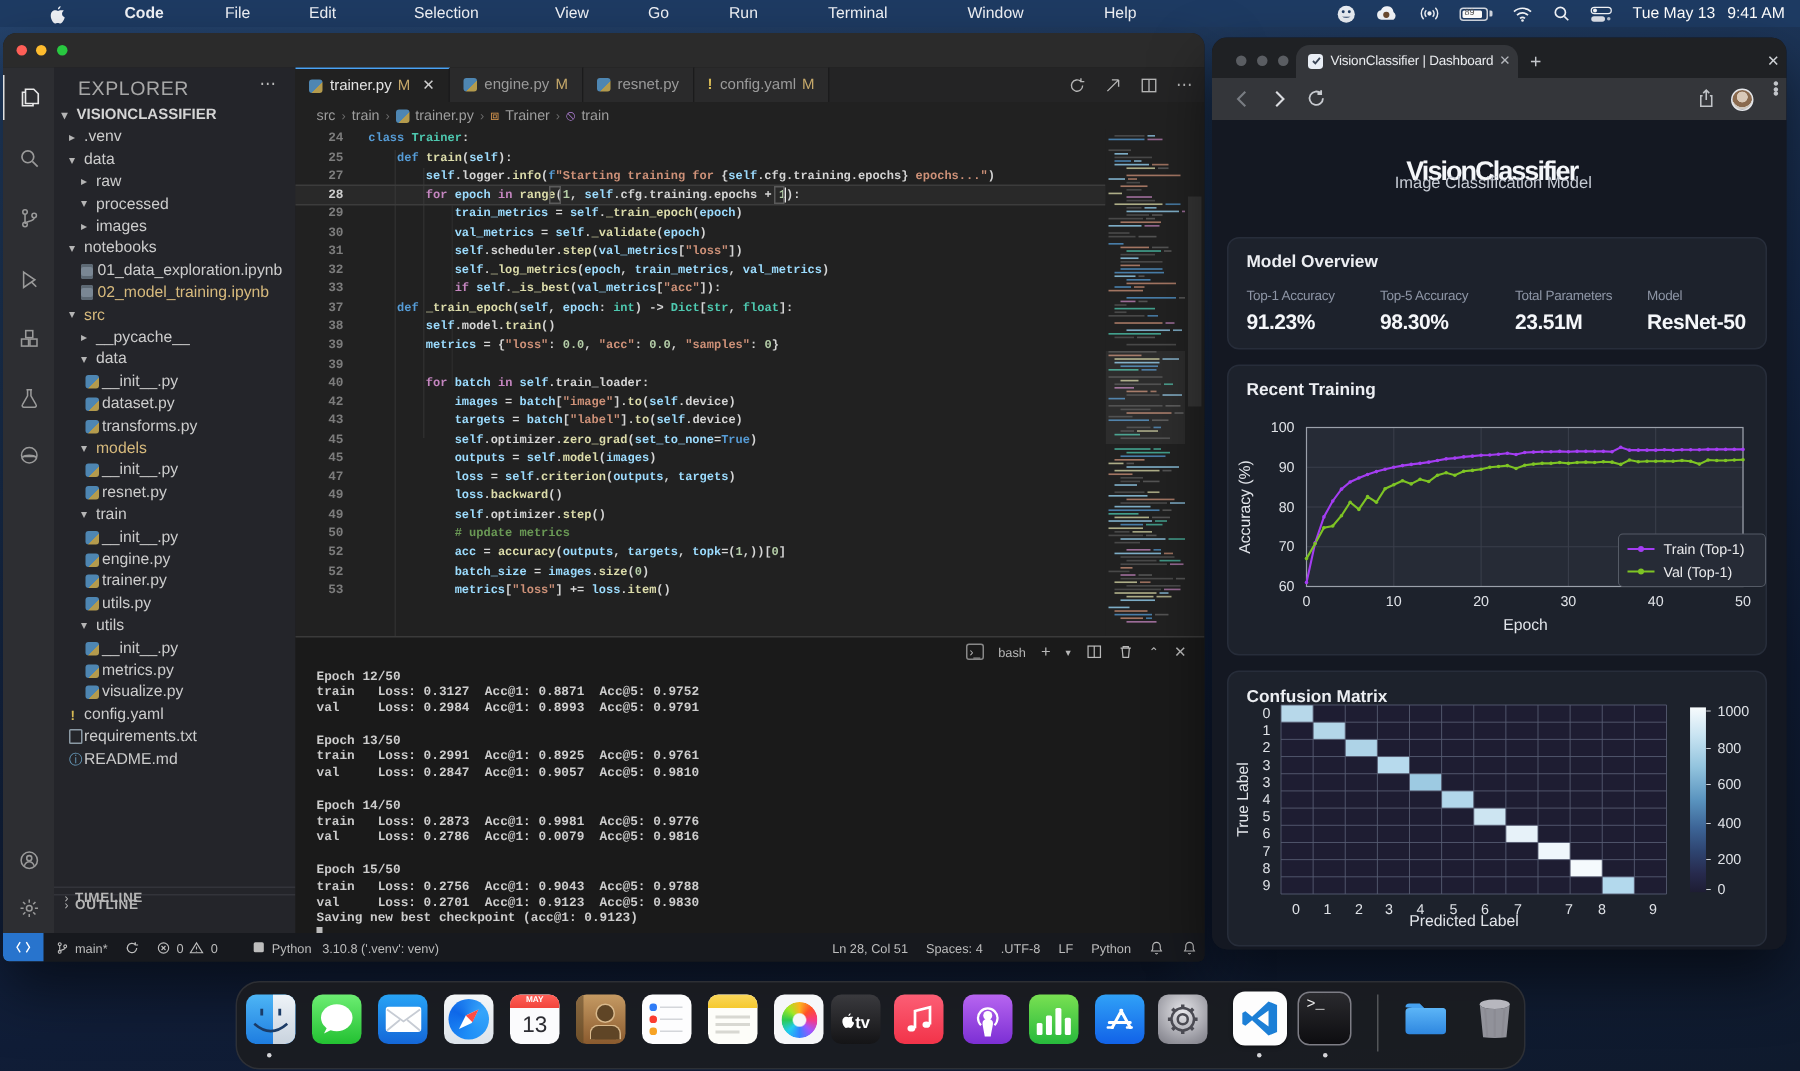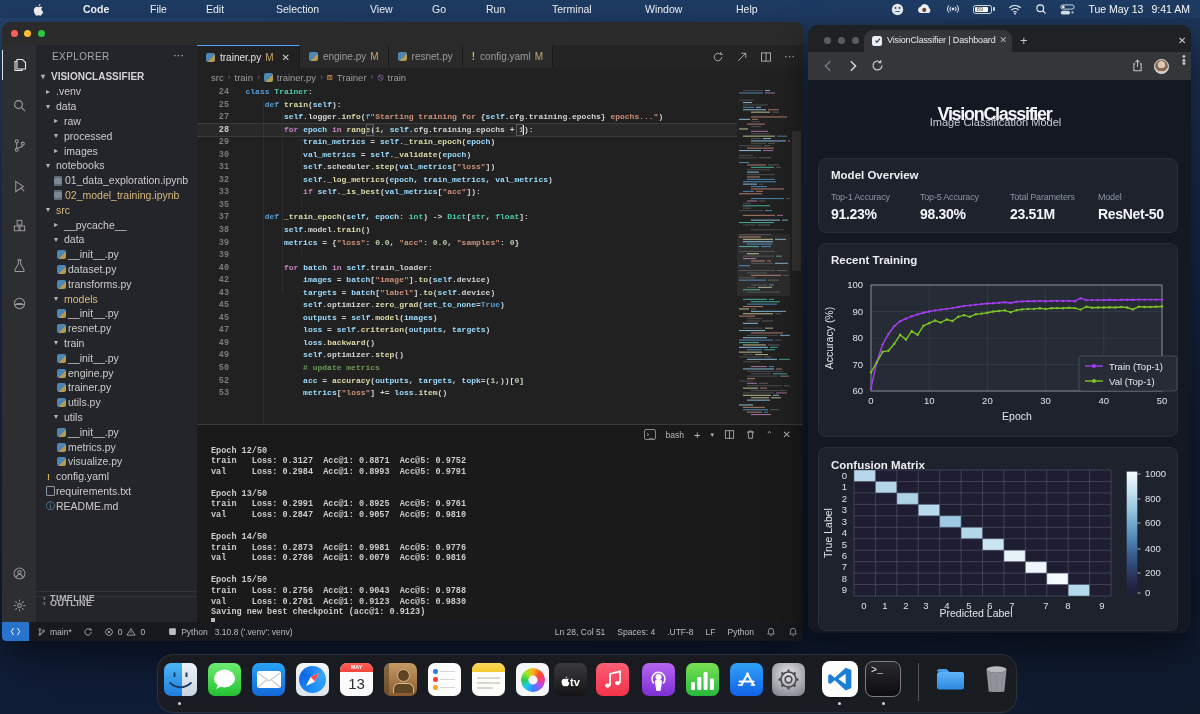--- a/index.html
+++ b/index.html
@@ -18,21 +18,21 @@
 #vsc { position:absolute; left:2px; top:22px; width:801px; height:619px; background:#1e1e1e;
   border-radius:9px 9px 4px 4px; box-shadow:0 18px 40px rgba(0,0,0,.55); overflow:hidden; }
 #vsc-title { position:absolute; left:0; top:0; width:100%; height:23px; background:#2b2b2b; }
 .tl { position:absolute; top:8px; width:7px; height:7px; border-radius:50%; }
 #vsc-main { position:absolute; left:0; top:23px; width:100%; bottom:19px; }
 #actbar { position:absolute; left:0; top:0; width:34px; height:100%; background:#2d2e32; }
 #sidebar { position:absolute; left:34px; top:0; width:161px; height:100%; background:#24252a; font-size:10.5px; color:#cccccc; }
 #editor { position:absolute; left:195px; top:0; right:0; height:100%; background:#212121; }
 #statusbar { position:absolute; left:0; bottom:0; width:100%; height:19px; background:#17191e; color:#bdbdbd; font-size:8.5px; display:flex; align-items:center; }
 
-#sidebar .hdr { position:absolute; left:16px; top:6px; font-size:10px; letter-spacing:.4px; color:#a8a8a8; }
+#sidebar .hdr { position:absolute; left:16px; top:6px; font-size:13px; letter-spacing:.4px; color:#a8a8a8; }
 #sidebar .dots { position:absolute; right:12px; top:4px; color:#bbb; font-size:11px; letter-spacing:1px; }
 #tree { position:absolute; left:0; top:24.6px; width:100%; }
 .trow { position:relative; height:14.8px; line-height:14.8px; white-space:nowrap; }
 .trow .ar { position:absolute; color:#b5b5b5; font-size:8px; top:0.5px; }
 .trow .lbl { position:absolute; top:0; }
 .root { font-weight:bold; font-size:10px; color:#d4d4d4; }
 .ficon { position:absolute; width:9px; height:10px; top:2.5px; }
 .yel { color:#d7ba7d; }
 .pyicon { position:absolute; width:9px; height:9px; top:3px; border-radius:2px;
   background:linear-gradient(135deg,#4e86b2 0%,#4e86b2 60%,#b49b4d 60%); }
@@ -378,35 +378,35 @@
         <div id="code">
 <div class="cl"><span class="ln">24</span><span class="k">class</span> <span class="t">Trainer</span>:</div>
 <div class="cl"><span class="ln">25</span>&nbsp;&nbsp;&nbsp;&nbsp;<span class="k">def</span> <span class="f">train</span>(<span class="v">self</span>):</div>
 <div class="cl"><span class="ln">27</span>&nbsp;&nbsp;&nbsp;&nbsp;&nbsp;&nbsp;&nbsp;&nbsp;<span class="v">self</span>.logger.<span class="f">info</span>(<span class="k">f</span><span class="s">"Starting training for </span>{<span class="v">self</span>.cfg.training.epochs}<span class="s"> epochs..."</span>)</div>
 <div class="cl cur"><span class="abs" style="left:325.5px;top:1.5px;width:1.2px;height:10px;background:#e8e8e8;"></span><span class="abs" style="left:170px;top:1.5px;width:5.5px;height:10px;outline:1px solid #5a5a5a;"></span><span class="abs" style="left:319.5px;top:1.5px;width:5.5px;height:10px;outline:1px solid #5a5a5a;"></span><span class="ln">28</span>&nbsp;&nbsp;&nbsp;&nbsp;&nbsp;&nbsp;&nbsp;&nbsp;<span class="c">for</span> <span class="v">epoch</span> <span class="c">in</span> <span class="f">range</span>(<span class="n">1</span>, <span class="v">self</span>.cfg.training.epochs + <span class="n">1</span>):</div>
 <div class="cl"><span class="ln">29</span>&nbsp;&nbsp;&nbsp;&nbsp;&nbsp;&nbsp;&nbsp;&nbsp;&nbsp;&nbsp;&nbsp;&nbsp;<span class="v">train_metrics</span> = <span class="v">self</span>.<span class="f">_train_epoch</span>(<span class="v">epoch</span>)</div>
 <div class="cl"><span class="ln">30</span>&nbsp;&nbsp;&nbsp;&nbsp;&nbsp;&nbsp;&nbsp;&nbsp;&nbsp;&nbsp;&nbsp;&nbsp;<span class="v">val_metrics</span> = <span class="v">self</span>.<span class="f">_validate</span>(<span class="v">epoch</span>)</div>
 <div class="cl"><span class="ln">31</span>&nbsp;&nbsp;&nbsp;&nbsp;&nbsp;&nbsp;&nbsp;&nbsp;&nbsp;&nbsp;&nbsp;&nbsp;<span class="v">self</span>.scheduler.<span class="f">step</span>(<span class="v">val_metrics</span>[<span class="s">"loss"</span>])</div>
 <div class="cl"><span class="ln">32</span>&nbsp;&nbsp;&nbsp;&nbsp;&nbsp;&nbsp;&nbsp;&nbsp;&nbsp;&nbsp;&nbsp;&nbsp;<span class="v">self</span>.<span class="f">_log_metrics</span>(<span class="v">epoch</span>, <span class="v">train_metrics</span>, <span class="v">val_metrics</span>)</div>
 <div class="cl"><span class="ln">33</span>&nbsp;&nbsp;&nbsp;&nbsp;&nbsp;&nbsp;&nbsp;&nbsp;&nbsp;&nbsp;&nbsp;&nbsp;<span class="c">if</span> <span class="v">self</span>.<span class="f">_is_best</span>(<span class="v">val_metrics</span>[<span class="s">"acc"</span>]):</div>
-<div class="cl"><span class="ln">35</span></div>
 <div class="cl"><span class="ln">37</span>&nbsp;&nbsp;&nbsp;&nbsp;<span class="k">def</span> <span class="f">_train_epoch</span>(<span class="v">self</span>, <span class="v">epoch</span>: <span class="t">int</span>) -&gt; <span class="t">Dict</span>[<span class="t">str</span>, <span class="t">float</span>]:</div>
 <div class="cl"><span class="ln">38</span>&nbsp;&nbsp;&nbsp;&nbsp;&nbsp;&nbsp;&nbsp;&nbsp;<span class="v">self</span>.model.<span class="f">train</span>()</div>
 <div class="cl"><span class="ln">39</span>&nbsp;&nbsp;&nbsp;&nbsp;&nbsp;&nbsp;&nbsp;&nbsp;<span class="v">metrics</span> = {<span class="s">"loss"</span>: <span class="n">0.0</span>, <span class="s">"acc"</span>: <span class="n">0.0</span>, <span class="s">"samples"</span>: <span class="n">0</span>}</div>
 <div class="cl"><span class="ln">39</span></div>
 <div class="cl"><span class="ln">40</span>&nbsp;&nbsp;&nbsp;&nbsp;&nbsp;&nbsp;&nbsp;&nbsp;<span class="c">for</span> <span class="v">batch</span> <span class="c">in</span> <span class="v">self</span>.train_loader:</div>
 <div class="cl"><span class="ln">42</span>&nbsp;&nbsp;&nbsp;&nbsp;&nbsp;&nbsp;&nbsp;&nbsp;&nbsp;&nbsp;&nbsp;&nbsp;<span class="v">images</span> = <span class="v">batch</span>[<span class="s">"image"</span>].<span class="f">to</span>(<span class="v">self</span>.device)</div>
 <div class="cl"><span class="ln">43</span>&nbsp;&nbsp;&nbsp;&nbsp;&nbsp;&nbsp;&nbsp;&nbsp;&nbsp;&nbsp;&nbsp;&nbsp;<span class="v">targets</span> = <span class="v">batch</span>[<span class="s">"label"</span>].<span class="f">to</span>(<span class="v">self</span>.device)</div>
 <div class="cl"><span class="ln">45</span>&nbsp;&nbsp;&nbsp;&nbsp;&nbsp;&nbsp;&nbsp;&nbsp;&nbsp;&nbsp;&nbsp;&nbsp;<span class="v">self</span>.optimizer.<span class="f">zero_grad</span>(<span class="v">set_to_none</span>=<span class="k">True</span>)</div>
 <div class="cl"><span class="ln">45</span>&nbsp;&nbsp;&nbsp;&nbsp;&nbsp;&nbsp;&nbsp;&nbsp;&nbsp;&nbsp;&nbsp;&nbsp;<span class="v">outputs</span> = <span class="v">self</span>.<span class="f">model</span>(<span class="v">images</span>)</div>
 <div class="cl"><span class="ln">47</span>&nbsp;&nbsp;&nbsp;&nbsp;&nbsp;&nbsp;&nbsp;&nbsp;&nbsp;&nbsp;&nbsp;&nbsp;<span class="v">loss</span> = <span class="v">self</span>.<span class="f">criterion</span>(<span class="v">outputs</span>, <span class="v">targets</span>)</div>
 <div class="cl"><span class="ln">49</span>&nbsp;&nbsp;&nbsp;&nbsp;&nbsp;&nbsp;&nbsp;&nbsp;&nbsp;&nbsp;&nbsp;&nbsp;<span class="v">loss</span>.<span class="f">backward</span>()</div>
 <div class="cl"><span class="ln">49</span>&nbsp;&nbsp;&nbsp;&nbsp;&nbsp;&nbsp;&nbsp;&nbsp;&nbsp;&nbsp;&nbsp;&nbsp;<span class="v">self</span>.optimizer.<span class="f">step</span>()</div>
 <div class="cl"><span class="ln">50</span>&nbsp;&nbsp;&nbsp;&nbsp;&nbsp;&nbsp;&nbsp;&nbsp;&nbsp;&nbsp;&nbsp;&nbsp;<span class="cm"># update metrics</span></div>
 <div class="cl"><span class="ln">52</span>&nbsp;&nbsp;&nbsp;&nbsp;&nbsp;&nbsp;&nbsp;&nbsp;&nbsp;&nbsp;&nbsp;&nbsp;<span class="v">acc</span> = <span class="f">accuracy</span>(<span class="v">outputs</span>, <span class="v">targets</span>, <span class="v">topk</span>=(<span class="n">1</span>,))[<span class="n">0</span>]</div>
+<div class="cl"><span class="ln">52</span>&nbsp;&nbsp;&nbsp;&nbsp;&nbsp;&nbsp;&nbsp;&nbsp;&nbsp;&nbsp;&nbsp;&nbsp;<span class="v">batch_size</span> = <span class="v">images</span>.<span class="f">size</span>(<span class="n">0</span>)</div>
 <div class="cl"><span class="ln">53</span>&nbsp;&nbsp;&nbsp;&nbsp;&nbsp;&nbsp;&nbsp;&nbsp;&nbsp;&nbsp;&nbsp;&nbsp;<span class="v">metrics</span>[<span class="s">"loss"</span>] += <span class="v">loss</span>.<span class="f">item</span>()</div>
 </div>
       <div id="minimap"><svg width="53" height="338">
             <rect x="6" y="4.0" width="20" height="1.1" fill="#6a6a6a" opacity="0.55"></rect>
             <rect x="28" y="4.0" width="5" height="1.1" fill="#9cdcfe" opacity="0.7"></rect>
             <rect x="2" y="6.4" width="24" height="1.1" fill="#569cd6" opacity="0.75"></rect>
             <rect x="28" y="6.4" width="10" height="1.1" fill="#c586c0" opacity="0.7"></rect>
             <rect x="2" y="13.6" width="15" height="1.1" fill="#6a6a6a" opacity="0.55"></rect>
             <rect x="6" y="16.0" width="9" height="1.1" fill="#9cdcfe" opacity="0.75"></rect>
             <rect x="6" y="18.4" width="25" height="1.1" fill="#6a6a6a" opacity="0.55"></rect>

